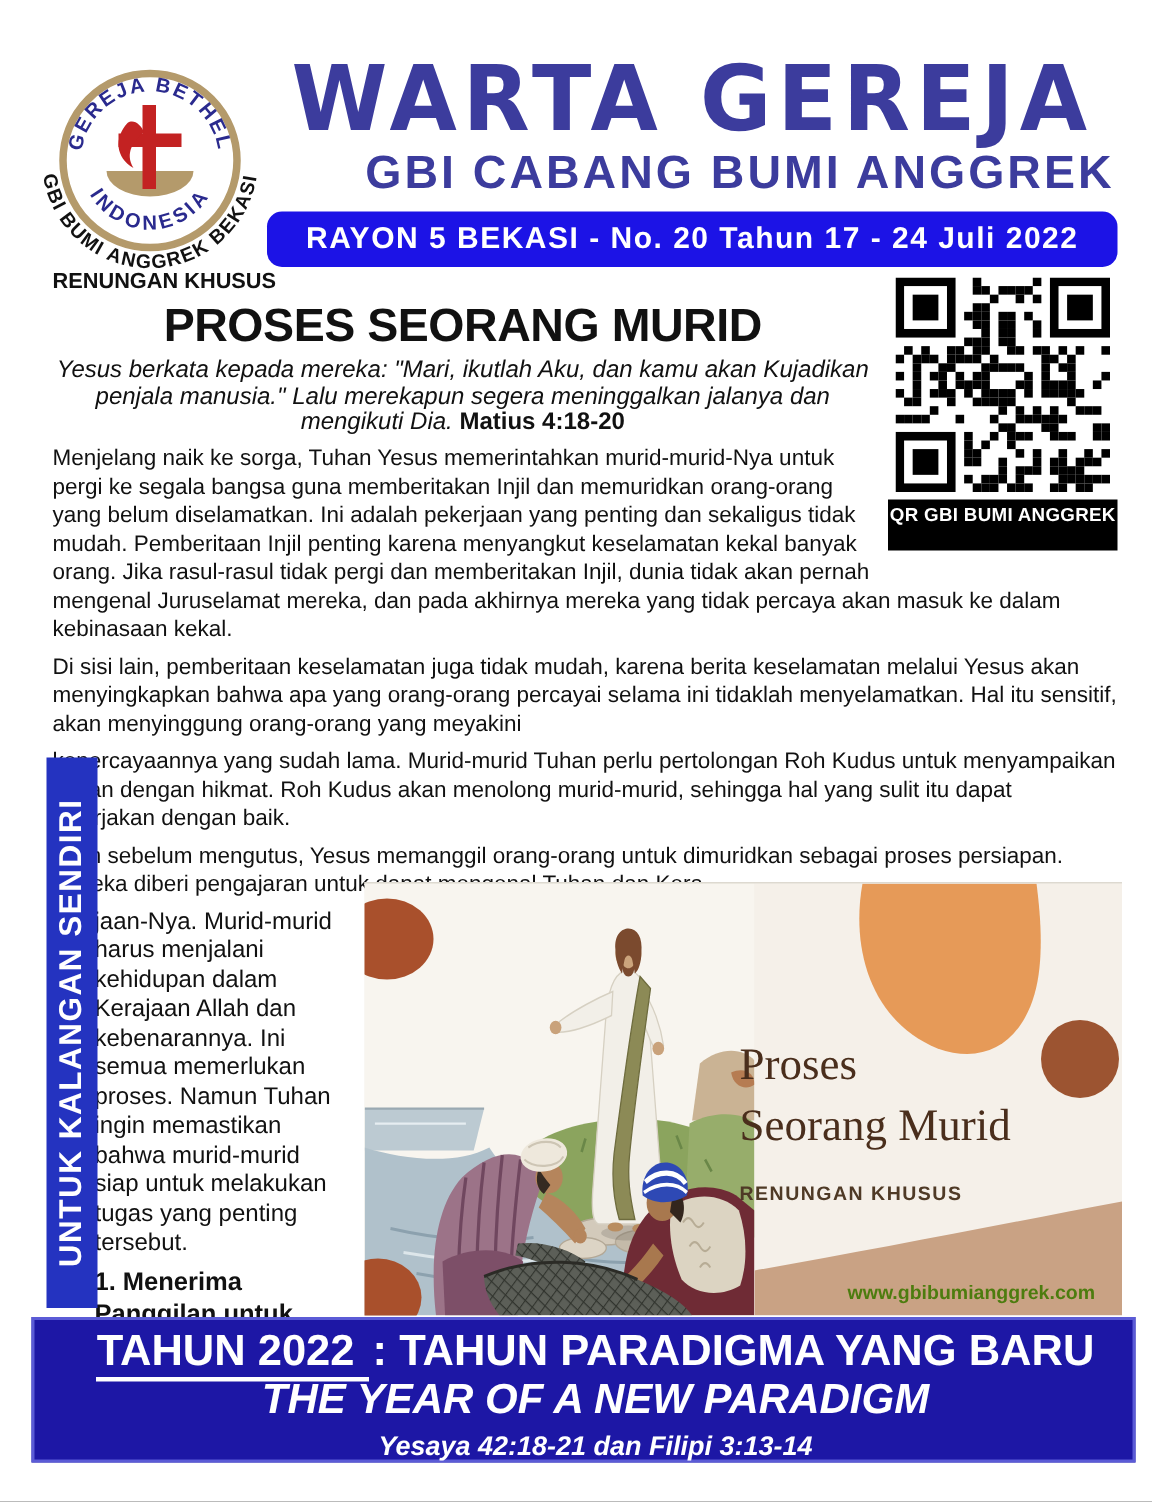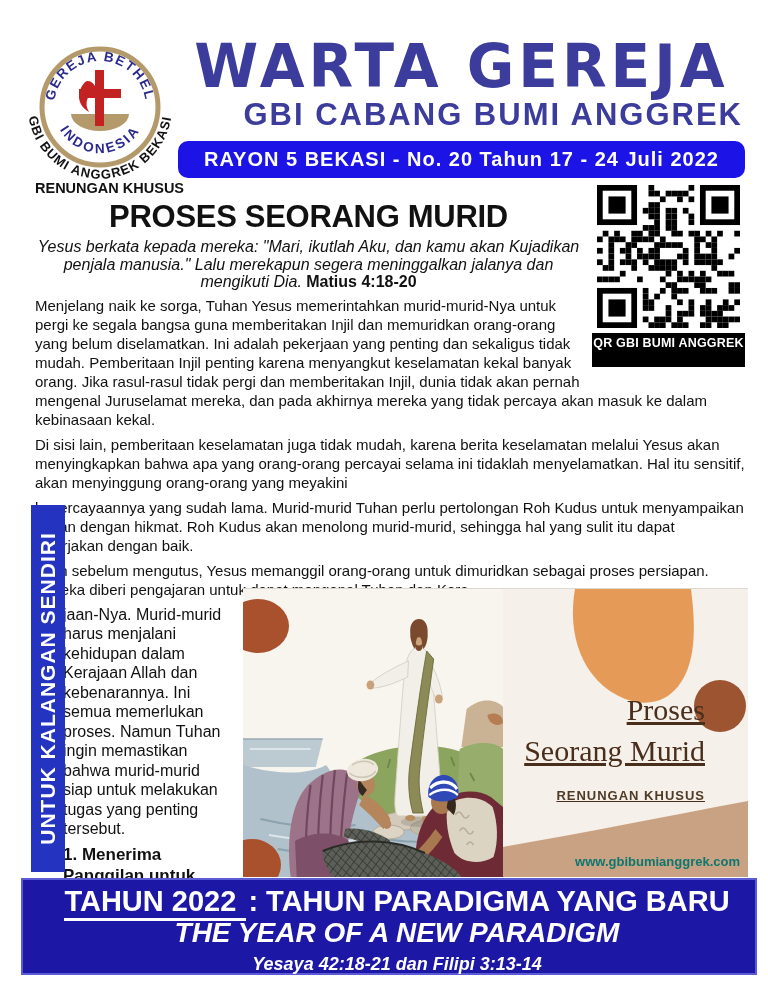--- a/index.html
+++ b/index.html
@@ -33,24 +33,24 @@
   .sideband{position:absolute;left:31px;top:872px;width:367px;height:34px;background:#2433c0;
             color:#fff;font-weight:bold;font-size:21px;letter-spacing:1px;text-align:center;line-height:34px;
             transform:rotate(-90deg);transform-origin:0 0;}
   
   .card{position:absolute;left:243px;top:588px;width:505px;height:288px;background:#f5f0e9;
         overflow:hidden;border-top:1px solid #ddd9d0;}
   .painting{position:absolute;left:0;top:0;}
   .deco{position:absolute;left:260px;top:0;}
   .blob-tl{position:absolute;left:-16px;top:10px;width:62px;height:54px;background:#a9502c;border-radius:50%;}
   .blob-bl{position:absolute;left:-20px;bottom:-14px;width:58px;height:52px;background:#a9502c;border-radius:50%;}
-  .card-text{position:absolute;left:250px;top:100px;width:212px;text-align:right;color:#4a2e1c;text-decoration:underline;}
+  .card-text{position:absolute;left:250px;top:100px;width:212px;text-align:left;color:#4a2e1c;}
   .ct1,.ct2{font-family:"Liberation Serif",serif;font-size:30px;line-height:41px;}
   .csub{font-size:13px;font-weight:bold;letter-spacing:1px;color:#4f3a26;margin-top:17px;}
-  .cweb{position:absolute;right:8px;bottom:8px;font-size:13px;font-weight:bold;color:#0f766e;}
+  .cweb{position:absolute;right:18px;bottom:8px;font-size:13px;font-weight:bold;color:#4d7c0f;}
   
   .footer{position:absolute;left:21px;top:878px;width:736px;height:97px;background:#1d17a5;
           border:2px solid #5b5bd6;box-sizing:border-box;color:#fff;text-align:center;padding-top:5px;z-index:5;padding-left:16px;}
   .f1{font-weight:bold;font-size:29px;line-height:33px;}
   .f1 .u{border-bottom:3px solid #fff;padding-bottom:1px;padding-right:10px;margin-right:-6px;}
   .f2{font-weight:bold;font-style:italic;font-size:28px;line-height:30px;}
   .f3{font-weight:bold;font-style:italic;font-size:18px;line-height:21px;margin-top:6px;}
 </style>
 </head>
 <body>

